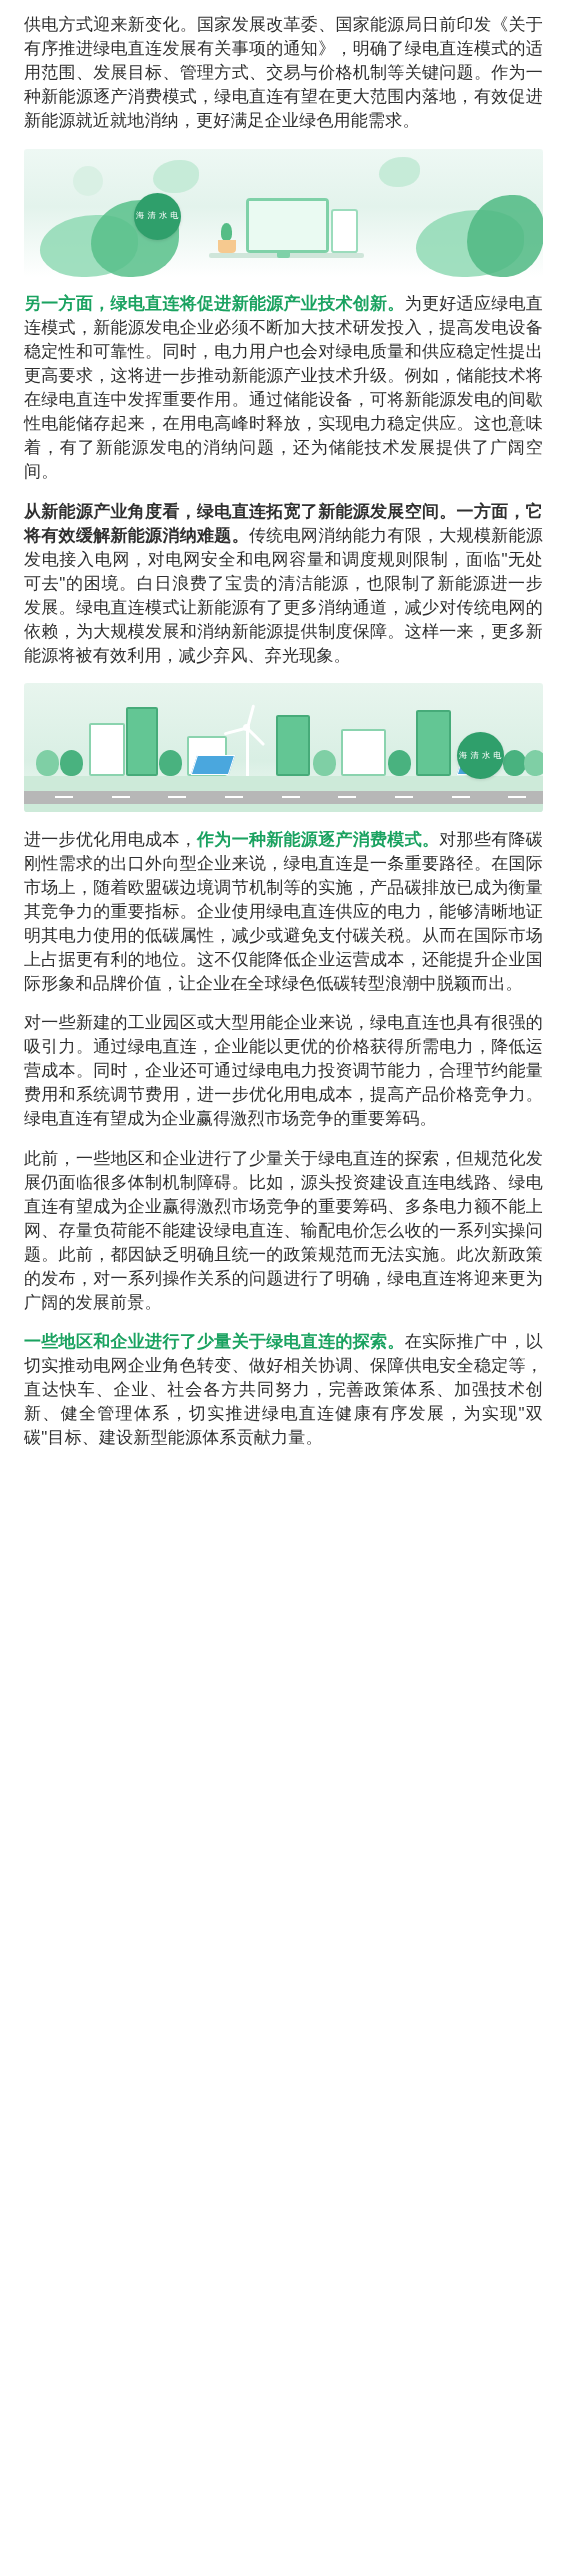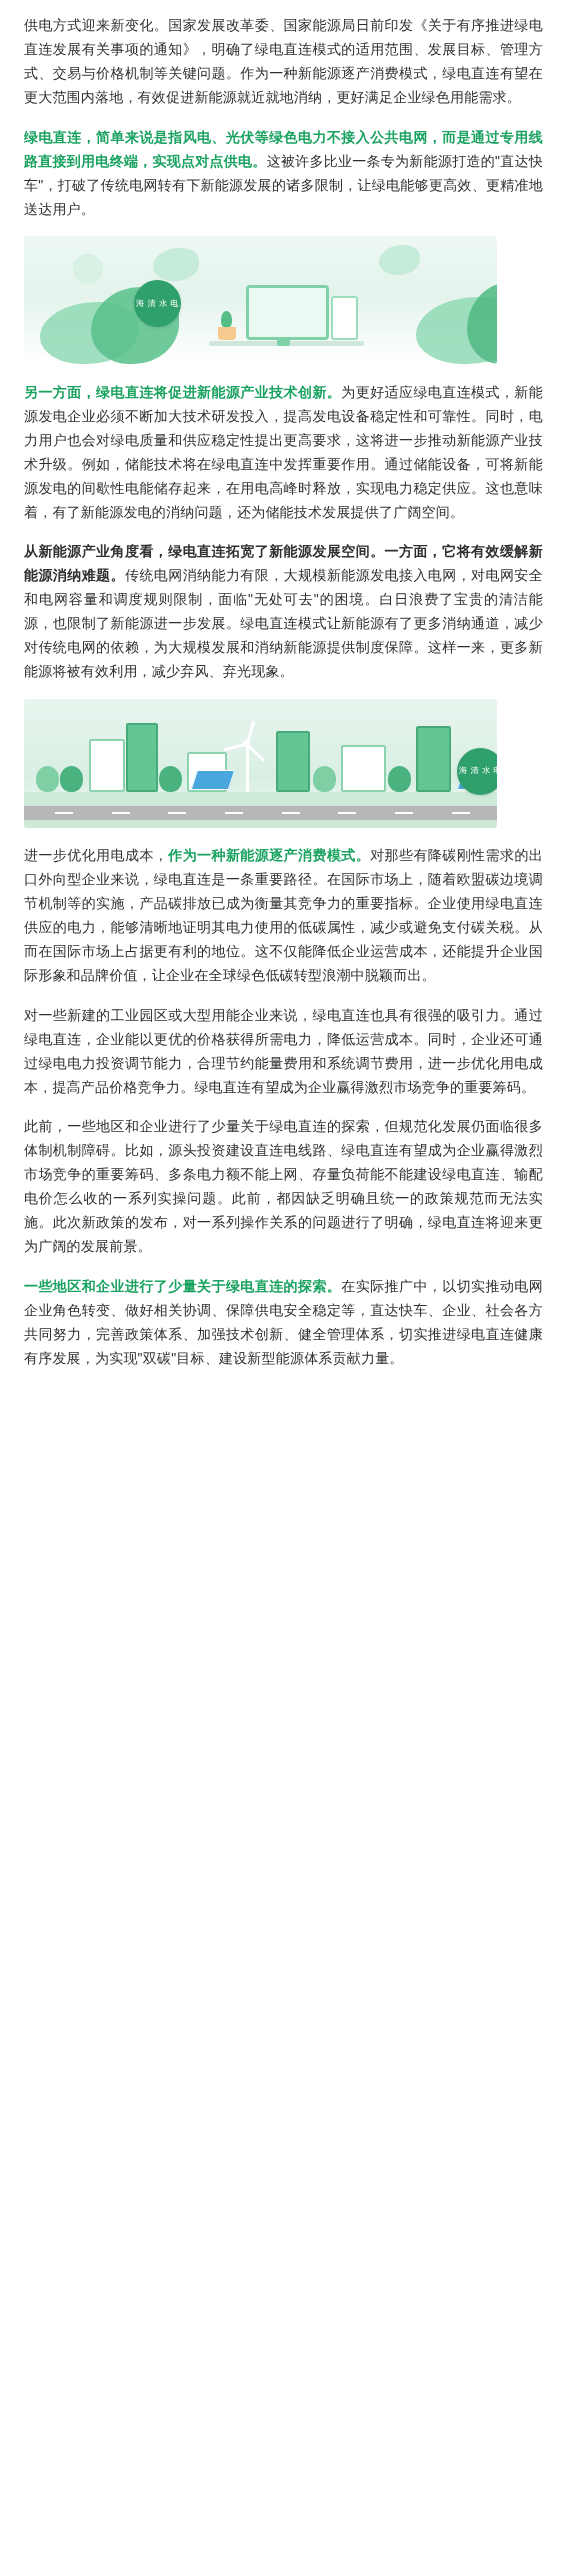--- a/index.html
+++ b/index.html
@@ -12,37 +12,37 @@
     font-family: "Liberation Sans", sans-serif;
     color: #2b2b2b;
     -webkit-font-smoothing: antialiased;
   }
   .page {
     width: 567px;
     box-sizing: border-box;
     padding: 13.4px 24px 20.6px 24px;
   }
   p.para {
-    font-size: 14px;
+    font-size: 17px;
     line-height: 24px;
     letter-spacing: 0.2px;
     text-align: justify;
     text-justify: inter-ideograph;
     margin: 0 0 15.5px 0;
     color: #2f2f2f;
   }
   .green {
     color: #1aa260;
   }
   .bold {
     font-weight: bold;
   }
   .figure {
     margin: 3.1px 0 15.5px 0;
-    width: 473px;
+    width: 519px;
     border-radius: 3.1px;
     overflow: hidden;
     position: relative;
   }
   .fig1 {
     height: 128px;
     background: linear-gradient(180deg, #eef8f4 0%, #e3f3ec 45%, #ffffff 100%);
   }
   .fig2 {
     height: 129px;
@@ -220,21 +220,20 @@
   }
 </style>
 </head>
 <body>
 
 <div class="page">
 
   <p class="para">供电方式迎来新变化。国家发展改革委、国家能源局日前印发《关于有序推进绿电直连发展有关事项的通知》，明确了绿电直连模式的适用范围、发展目标、管理方式、交易与价格机制等关键问题。作为一种新能源逐产消费模式，绿电直连有望在更大范围内落地，有效促进新能源就近就地消纳，更好满足企业绿色用能需求。</p>
 
 
-  <p class="para"><span class="green bold">绿电直连，简单来说是指风电、光伏等绿色电力不接入公共电网，而是通过专用线路直接到用电终端，实现点对点供电。</span><span>这被许多比业一条专为新能源打造的"直达快车"，打破了传统电网转有下新能源发展的诸多限制，让绿电能够更高效、更精准地送达用户。</span></p>
 
   <div class="figure fig1">
     <div class="sun"></div>
     <div class="leaf-blob lb5"></div>
     <div class="leaf-blob lb6"></div>
     <div class="desk"></div>
     <div class="plant-leaf"></div>
     <div class="plant-pot"></div>
     <div class="monitor">
         <div class="monitor-screen"></div>

